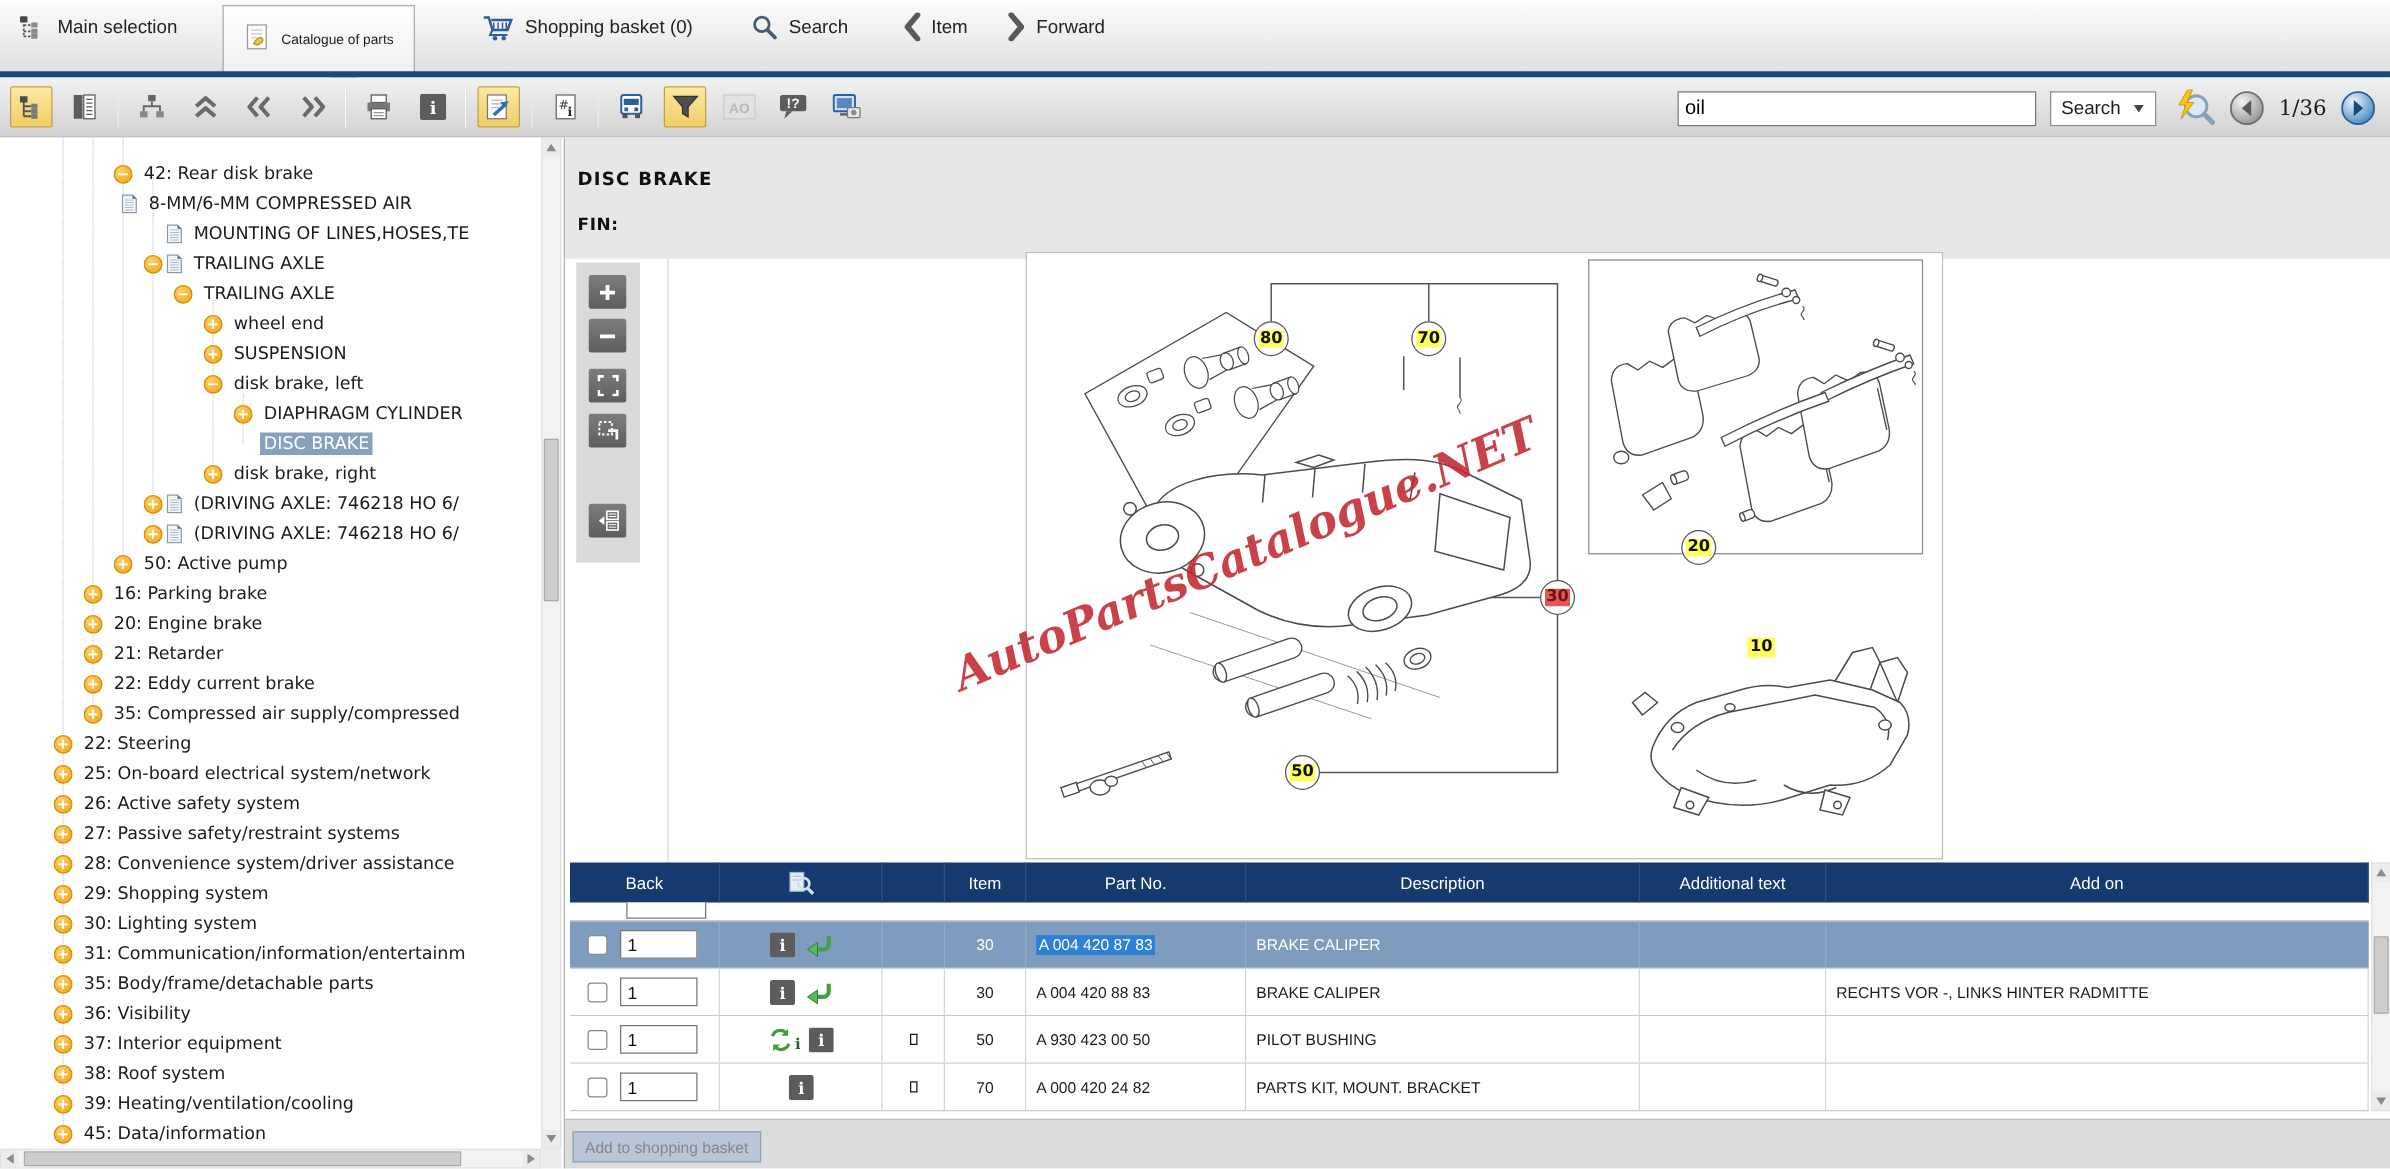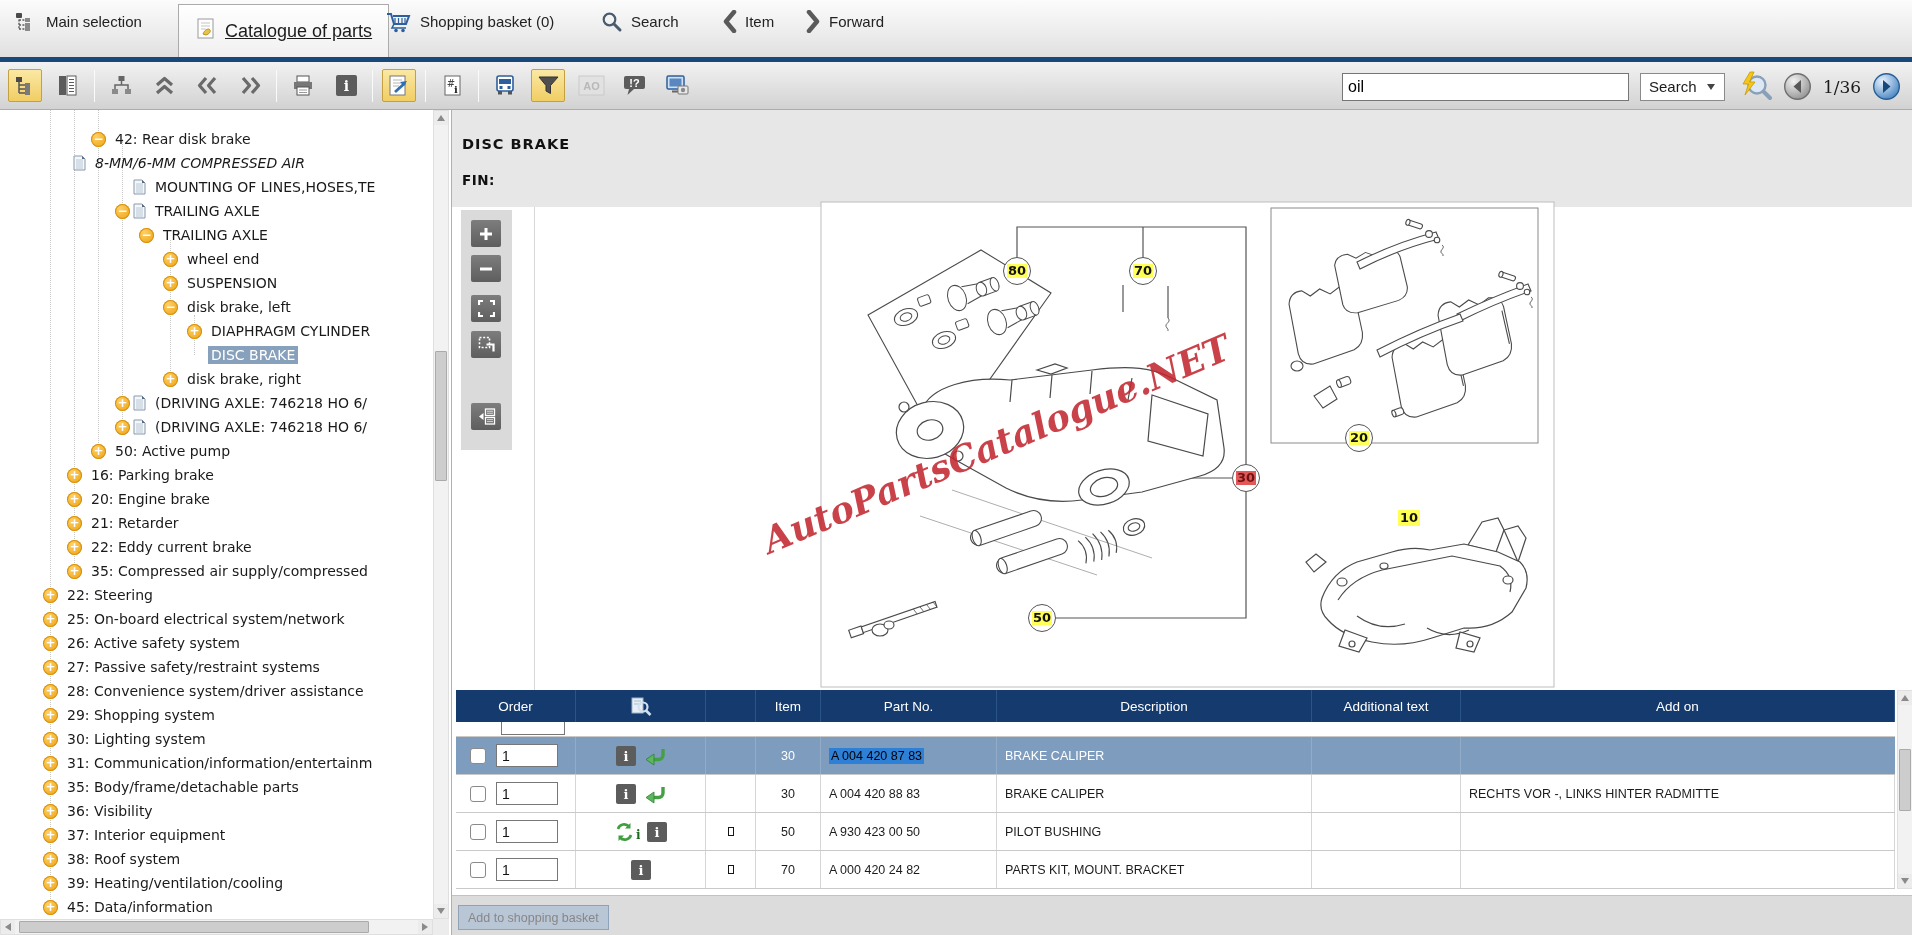--- a/index.html
+++ b/index.html
@@ -9,21 +9,21 @@
 
   
   .nav{position:absolute;left:0;top:0;width:1912px;height:62px;
        background:linear-gradient(#fcfcfc,#dedede);}
   .nav-strip{position:absolute;left:0;top:57px;width:1912px;height:5px;background:#17497b;}
   .nav-item{position:absolute;top:0;height:43px;display:flex;align-items:center;gap:8px;
             font-size:15px;color:#222;cursor:default;}
   .nav-item .nicon{display:flex;align-items:center;}
   .nav-tab-active{position:absolute;left:178px;top:4px;height:54px;display:flex;align-items:center;gap:8px;
        padding:0 16px;background:linear-gradient(#ffffff,#f0f0f0);
-       border:1px solid #ababab;border-bottom:none;font-size:18px;text-decoration:underline;}
+       border:1px solid #ababab;border-bottom:none;font-size:11px;}
   .nav-pointer{position:absolute;left:264px;top:62px;width:0;height:0;
        border-left:11px solid transparent;border-right:11px solid transparent;border-top:11px solid #17497b;}
   .logo{position:absolute;right:16px;top:0;height:57px;display:flex;align-items:center;
         font-size:25px;font-weight:600;color:#333;letter-spacing:0.2px;}
 
   
   .toolbar{position:absolute;left:0;top:62px;width:1912px;height:48px;
            background:linear-gradient(#f2f2f2,#d2d2d2);border-bottom:1px solid #adadad;}
   .tb-icons{position:absolute;left:8px;top:7px;display:flex;align-items:center;gap:9px;}
   .tbtn{width:34px;height:33px;display:flex;align-items:center;justify-content:center;border-radius:2px;}
@@ -102,21 +102,21 @@
   .trrow.rsel .cell{border-right-color:#91abc8;}
   .c-order{padding-left:14px;gap:10px;}
   .cb{width:16px;height:16px;background:#fff;border:1.5px solid #8a8a8a;border-radius:3px;flex:0 0 16px;}
   .qty{width:62px;height:23px;border:1px solid #777;font-size:14px;padding:0 0 0 5px;
        font-family:"Liberation Sans",sans-serif;background:#fff;color:#111;}
   .c-icons{justify-content:center;gap:7px;}
   .c-marker{justify-content:center;}
   .mk{width:6px;height:9px;border:1.7px solid #151515;background:#fff;}
   .c-item{justify-content:center;}
   .c-part,.c-desc,.c-addl,.c-addon{padding-left:8px;}
-  .phl{background:#2e7fd6;color:#000000;padding:1px 2px;}
+  .phl{background:#2e7fd6;color:#ffffff;padding:1px 2px;}
   .tfoot{position:absolute;left:0;top:785px;width:1461px;height:40px;background:#dcdcdc;
          border-top:1px solid #c2c2c2;z-index:4;}
   .add-btn{position:absolute;left:6px;top:9px;height:25px;padding:0 9px;display:flex;align-items:center;
       background:#b9c6d6;border:1px solid #90a2b8;color:#878787;font-size:12.5px;}
 </style>
 </head>
 <body>
 
 <div class="screen">
 
@@ -341,21 +341,21 @@
     <div class="spine" style="left:74px;top:0;height:461px"></div>
     <div class="spine" style="left:98px;top:0;height:341px"></div>
     <div class="spine" style="left:122px;top:29px;height:288px"></div>
     <div class="spine" style="left:170px;top:130px;height:139px"></div>
     <div class="spine" style="left:194px;top:205px;height:40px"></div>
     <div id="tree-items">
         <div class="trow" style="padding-left: 91px;">
           <span class="tg">−</span>
           <span class="tlabel">42: Rear disk brake</span>
         </div>
-        <div class="trow" style="padding-left: 55px; font-style: italic;">
+        <div class="trow" style="padding-left: 79px;">
           <span class="tg hid"></span>
           <span class="doc">
             <svg width="13" height="16" viewBox="0 0 13 16">
               <path d="M1 1h8l3 3v11H1z" fill="#f4f7fb" stroke="#8899aa"></path>
               <path d="M9 1l3 3H9z" fill="#5a6b7c"></path>
               <path d="M3 5h7M3 7h7M3 9h7M3 11h7M3 13h7" stroke="#aabccd" stroke-width="0.8"></path>
             </svg>
           </span>
           <span class="tlabel">8-MM/6-MM COMPRESSED AIR</span>
         </div>
@@ -742,21 +742,21 @@
     <div class="co red" style="left:780px;top:354px">
       <span>30</span>
       </div>
     <div class="co-label" style="left:946px;top:400px">10</div>
     <div class="co" style="left:576px;top:494px">
       <span>50</span>
       </div>
 
     <div class="ptable">
       <div class="thead">
-        <div class="cell">Order</div>
+        <div class="cell">Back</div>
         <div class="cell">
             <span style="display:flex">
               <svg width="23" height="21" viewBox="0 0 23 21">
                 <rect x="3" y="2" width="11" height="15" fill="#e9eef5" stroke="#9db4cc"></rect>
                 <path d="M5 5h7M5 8h7" stroke="#9db4cc" stroke-width="0.9"></path>
                 <circle cx="14" cy="11" r="4.5" fill="none" stroke="#cfe0f2" stroke-width="2.2"></circle>
                 <path d="M17 14.5l4.5 4.5" stroke="#cfe0f2" stroke-width="2.6"></path>
               </svg>
             </span>
           </div>

